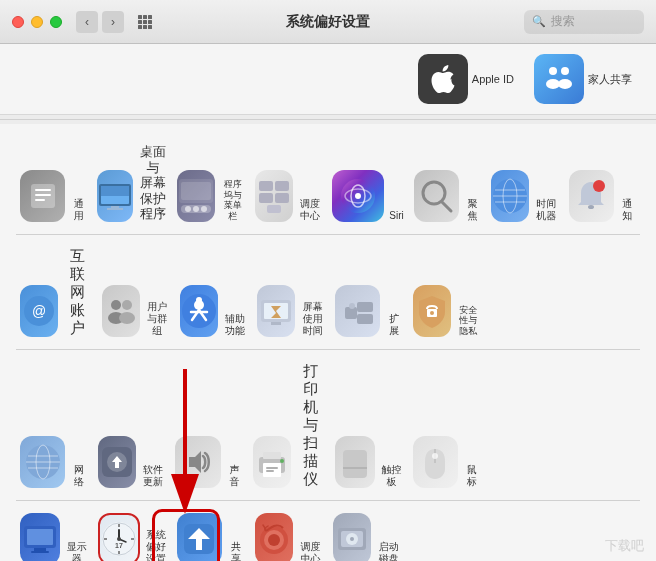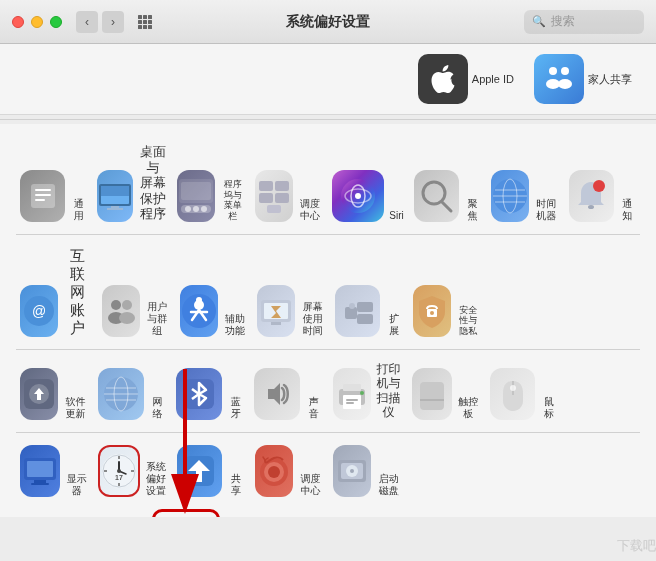--- a/index.html
+++ b/index.html
@@ -445,51 +445,40 @@
       <span class="pref-label" style="font-size:9px;">安全性与隐私</span>
     </div>
     <div class="pref-item"></div>
     <div class="pref-item"></div>
   </div>
 
   <div class="separator"></div>
 
   <div class="prefs-grid">
     <div class="pref-item">
-      <div class="pref-icon icon-software">
-        <svg width="38" height="38" viewBox="0 0 38 38" fill="none">
-          <rect x="4" y="4" width="30" height="30" rx="6" fill="#606880"></rect>
-          <circle cx="19" cy="19" r="10" fill="rgba(255,255,255,0.2)"></circle>
-          <path d="M14 19 L19 13 L24 19 L21 19 L21 25 L17 25 L17 19 Z" fill="white"></path>
-        </svg>
-      </div>
-      <span class="pref-label">软件更新</span>
-    </div>
-    <div class="pref-item">
       <div class="pref-icon icon-network">
         <svg width="38" height="38" viewBox="0 0 38 38" fill="none">
           <circle cx="19" cy="19" r="17" fill="#80a8d8"></circle>
           <ellipse cx="19" cy="19" rx="7" ry="17" fill="none" stroke="rgba(255,255,255,0.5)" stroke-width="1"></ellipse>
           <line x1="2" y1="19" x2="36" y2="19" stroke="rgba(255,255,255,0.5)" stroke-width="1"></line>
           <line x1="4" y1="13" x2="34" y2="13" stroke="rgba(255,255,255,0.5)" stroke-width="1"></line>
           <line x1="4" y1="25" x2="34" y2="25" stroke="rgba(255,255,255,0.5)" stroke-width="1"></line>
         </svg>
       </div>
       <span class="pref-label">网络</span>
     </div>
     <div class="pref-item">
-      <div class="pref-icon icon-bluetooth">
-        <svg width="38" height="38" viewBox="0 0 38 38" fill="none">
-          <rect x="4" y="4" width="30" height="30" rx="6" fill="#5070c0"></rect>
-          <path d="M19 8 L19 30 L26 23 L19 19 L26 15 L19 8Z" stroke="white" stroke-width="2.5" fill="none" stroke-linejoin="round"></path>
-          <line x1="12" y1="14" x2="19" y2="19" stroke="white" stroke-width="2.5"></line>
-          <line x1="12" y1="24" x2="19" y2="19" stroke="white" stroke-width="2.5"></line>
-        </svg>
-      </div>
-      <span class="pref-label">蓝牙</span>
+      <div class="pref-icon icon-software">
+        <svg width="38" height="38" viewBox="0 0 38 38" fill="none">
+          <rect x="4" y="4" width="30" height="30" rx="6" fill="#606880"></rect>
+          <circle cx="19" cy="19" r="10" fill="rgba(255,255,255,0.2)"></circle>
+          <path d="M14 19 L19 13 L24 19 L21 19 L21 25 L17 25 L17 19 Z" fill="white"></path>
+        </svg>
+      </div>
+      <span class="pref-label">软件更新</span>
     </div>
     <div class="pref-item">
       <div class="pref-icon icon-sound">
         <svg width="38" height="38" viewBox="0 0 38 38" fill="none">
           <path d="M10 14 L16 14 L22 8 L22 30 L16 24 L10 24 Z" fill="#888"></path>
           <path d="M24 13 C27 15 27 23 24 25" stroke="#888" stroke-width="2.5" fill="none" stroke-linecap="round"></path>
           <path d="M26 10 C31 13 31 25 26 28" stroke="#888" stroke-width="2.5" fill="none" stroke-linecap="round"></path>
         </svg>
       </div>
       <span class="pref-label">声音</span>
@@ -498,21 +487,21 @@
       <div class="pref-icon icon-printer">
         <svg width="38" height="38" viewBox="0 0 38 38" fill="none">
           <rect x="6" y="14" width="26" height="16" rx="3" fill="#c0c0c0"></rect>
           <rect x="10" y="20" width="18" height="14" rx="1" fill="white"></rect>
           <rect x="10" y="9" width="18" height="7" rx="1" fill="#e0e0e0"></rect>
           <rect x="13" y="24" width="12" height="2" rx="1" fill="#b0b0b0"></rect>
           <rect x="13" y="27" width="8" height="2" rx="1" fill="#b0b0b0"></rect>
           <circle cx="29" cy="18" r="2" fill="#60b060"></circle>
         </svg>
       </div>
-      <span class="pref-label" style="font-size:12px;">打印机与<br>扫描仪</span>
+      <span class="pref-label" style="font-size:15px;">打印机与<br>扫描仪</span>
     </div>
     <div class="pref-item">
       <div class="pref-icon icon-trackpad">
         <svg width="38" height="38" viewBox="0 0 38 38" fill="none">
           <rect x="7" y="7" width="24" height="28" rx="4" fill="#c8c8c8"></rect>
           <line x1="7" y1="25" x2="31" y2="25" stroke="#a0a0a0" stroke-width="1"></line>
         </svg>
       </div>
       <span class="pref-label">触控板</span>
     </div>
@@ -615,13 +604,13 @@
     left: 152px;
     top: 385px;
     width: 68px;
     height: 75px;
     z-index: 99;
     pointer-events: none;
   "></div>
 
 </div>
 
-<div style="position:fixed; bottom:6px; right:0; font-size:13px; color:#aaa; opacity:0.5; font-family:sans-serif;">下载吧</div>
+<div style="position:fixed; bottom:6px; right:12px; font-size:13px; color:#aaa; opacity:0.5; font-family:sans-serif;">下载吧</div>
 
 </body></html>

